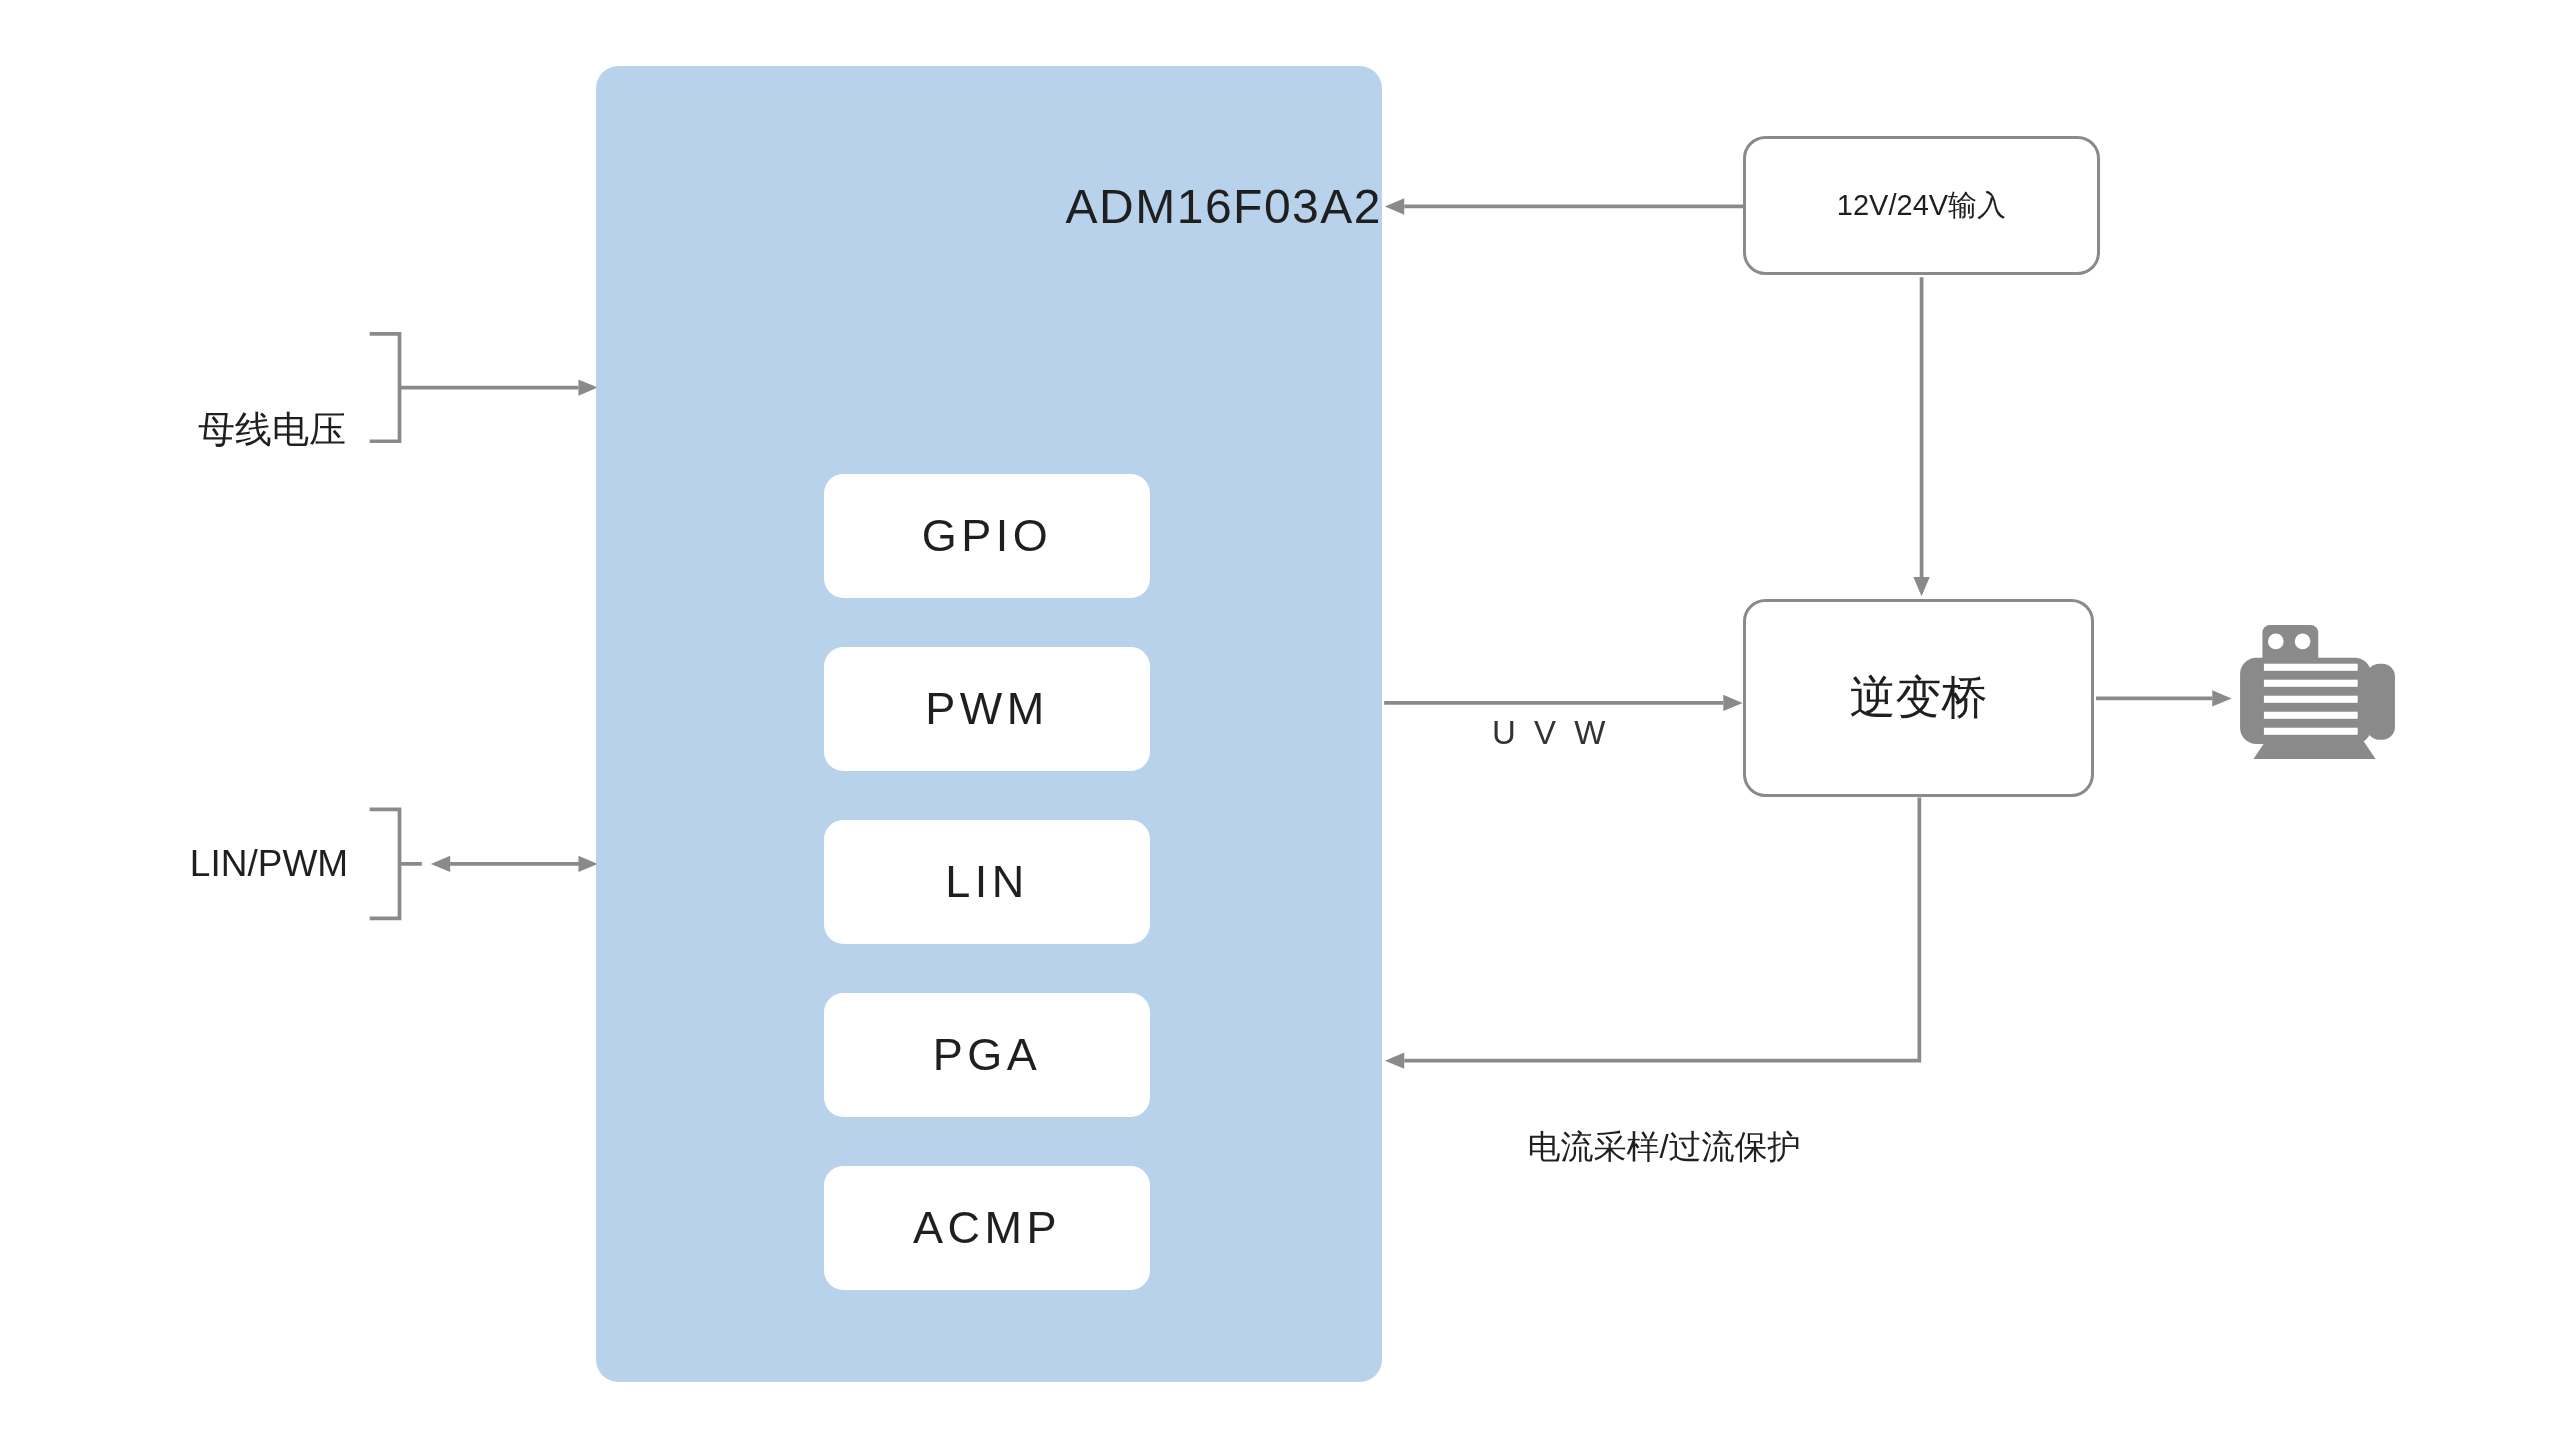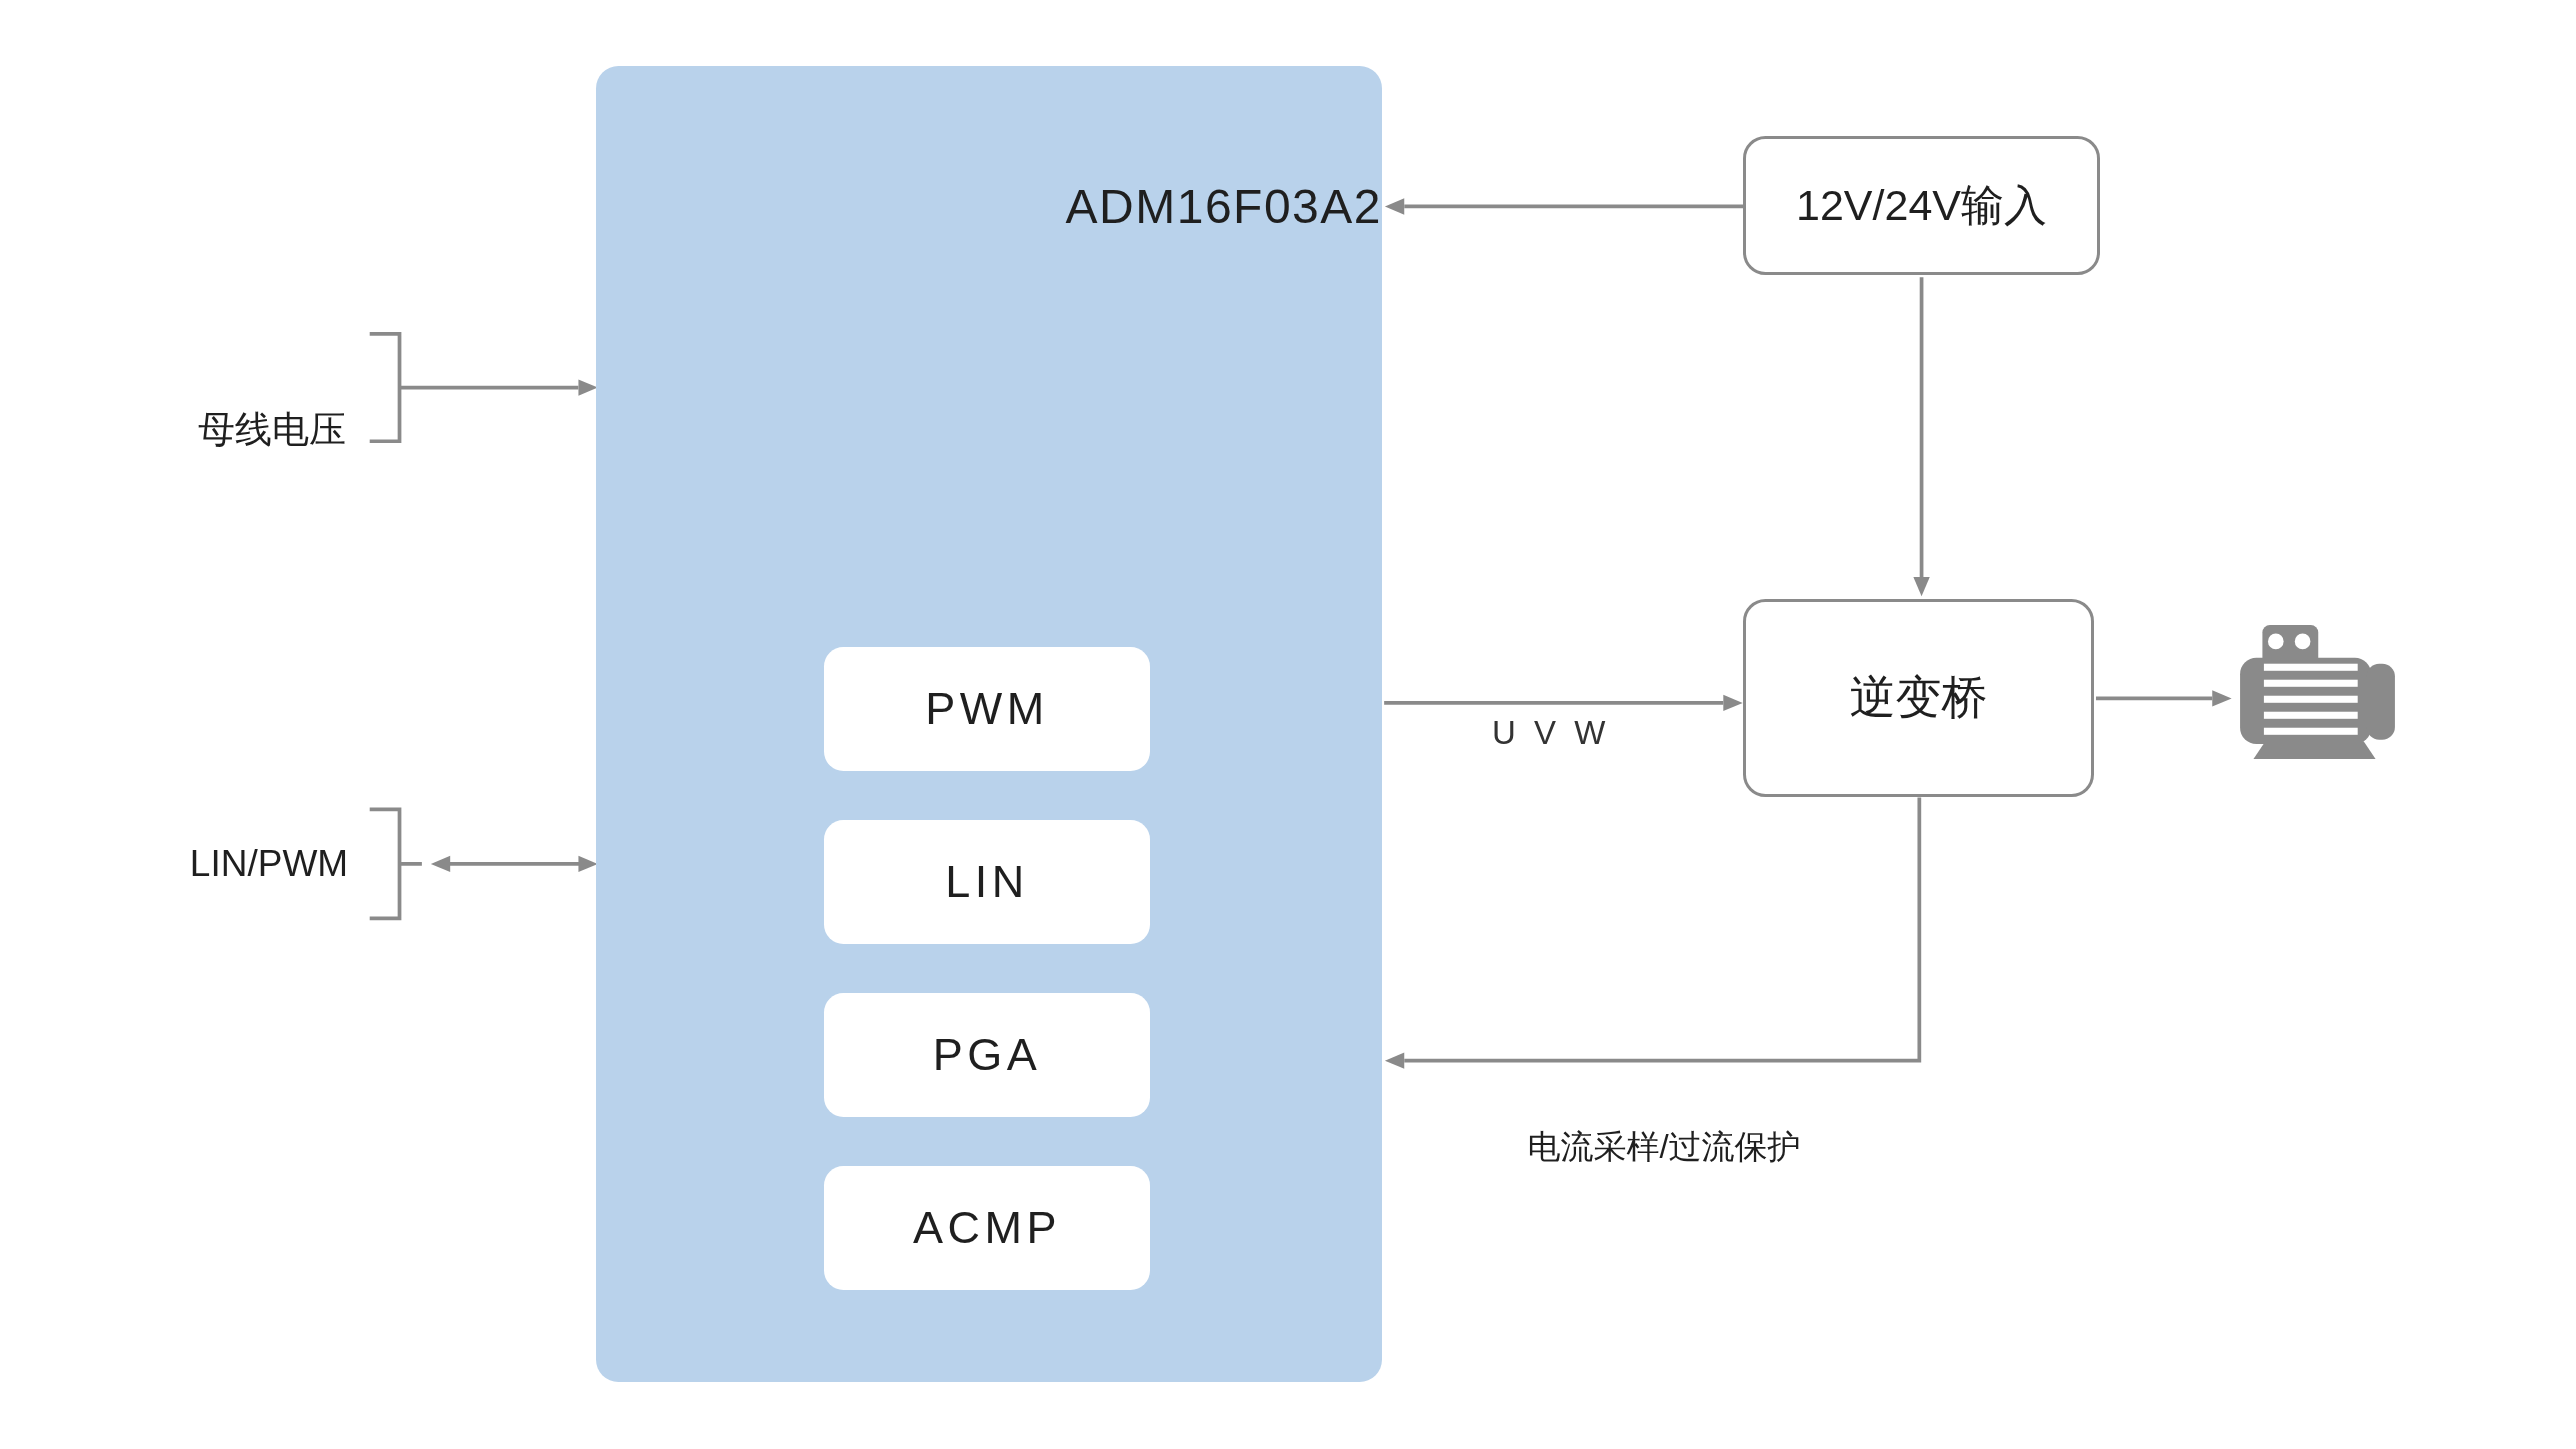--- a/index.html
+++ b/index.html
@@ -31,21 +31,21 @@
   }
   .b0{top:301px}.b1{top:474px}.b2{top:647px}.b3{top:820px}.b4{top:993px}.b5{top:1166px}
   .predriver{
     position:absolute;left:1237px;top:577px;width:125px;height:243px;background:var(--block);
     border-radius:19.4px;display:flex;align-items:center;justify-content:center;
     font-size:43px;color:var(--text);
   }
   .outline-box{
     position:absolute;background:#ffffff;border:3.7px solid var(--border);border-radius:22.4px;
     box-sizing:border-box;display:flex;align-items:center;justify-content:center;
-    font-size:43px;color:var(--text);
+    font-size:29px;color:var(--text);
   }
   .power-box{left:1743px;top:136px;width:357px;height:139px;}
   .inverter-box{left:1743px;top:599px;width:351px;height:198px;font-size:46px;}
   .io-label{
     position:absolute;width:224px;text-align:center;font-size:37px;line-height:1;color:var(--text);
   }
   .bus-label{left:160px;top:369px;margin-top:42px;}
   .linpwm-label{left:157px;top:845px;}
   .uvw-label{
     position:absolute;left:1439px;top:714px;width:224px;text-align:center;
@@ -101,20 +101,21 @@
     </g>
 
     <g>
       <polyline class="wire" points="2575,1070 2575,1423 1884,1423"></polyline>
       <polygon class="head" points="1858,1423 1884,1412 1884,1434"></polygon>
     </g>
   </svg>
 
   <div class="chip-panel"></div>
   <div class="chip-title">ADM16F03A2</div>
+  <div class="block b1">GPIO</div>
   <div class="block b2">PWM</div>
   <div class="block b3">LIN</div>
   <div class="block b4">PGA</div>
   <div class="block b5">ACMP</div>
 
   <div class="io-label bus-label">母线电压</div>
   <div class="io-label linpwm-label">LIN/PWM</div>
 
   <div class="outline-box power-box">
     <span>12V/24V输入</span>

